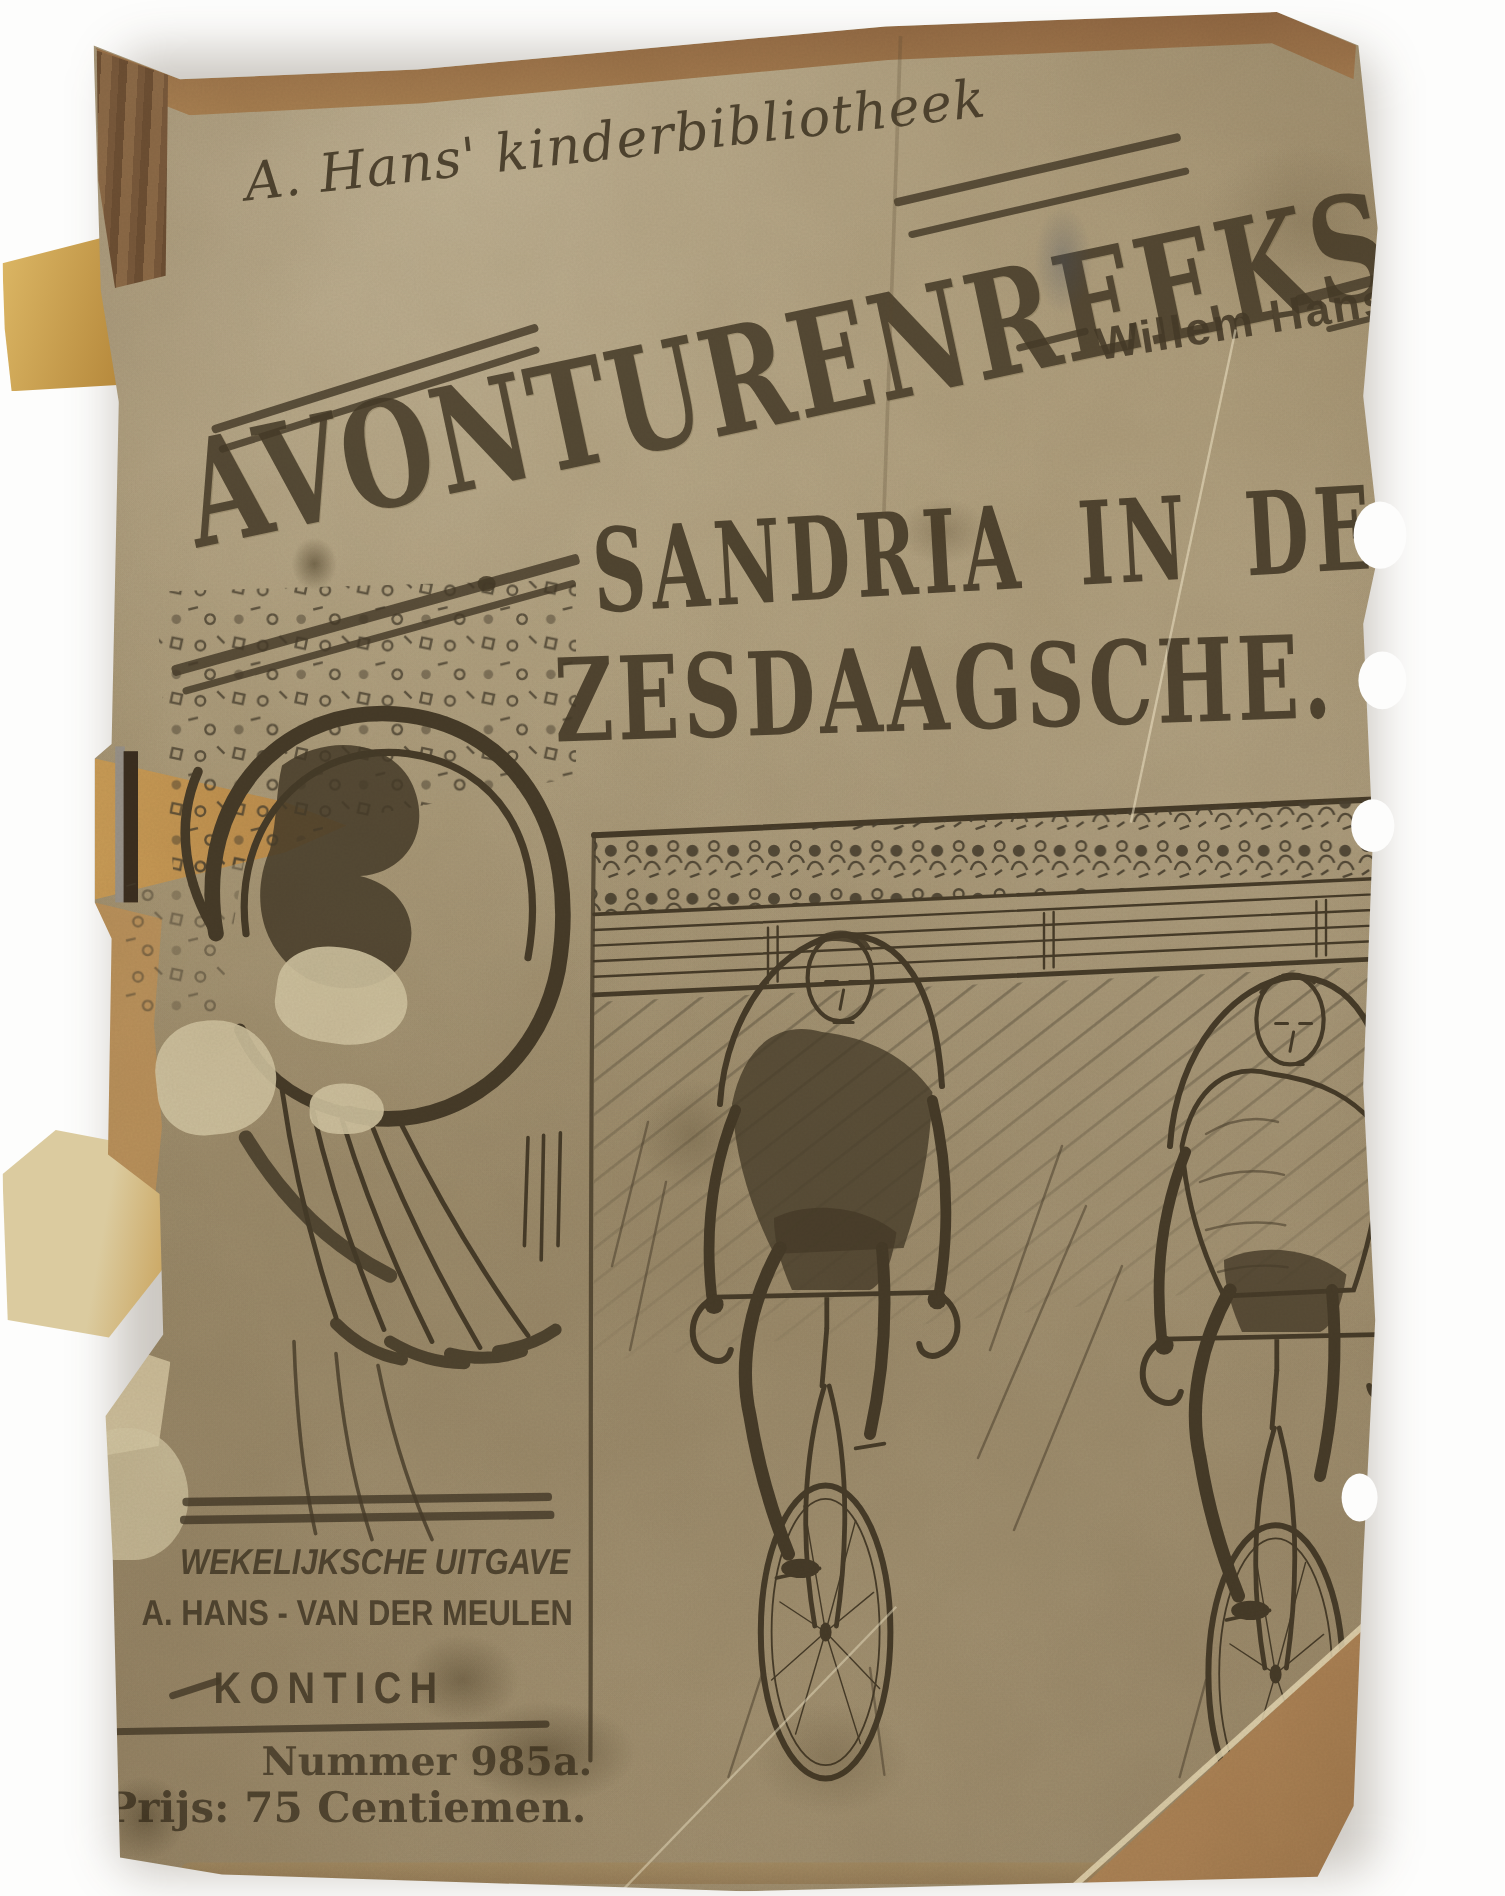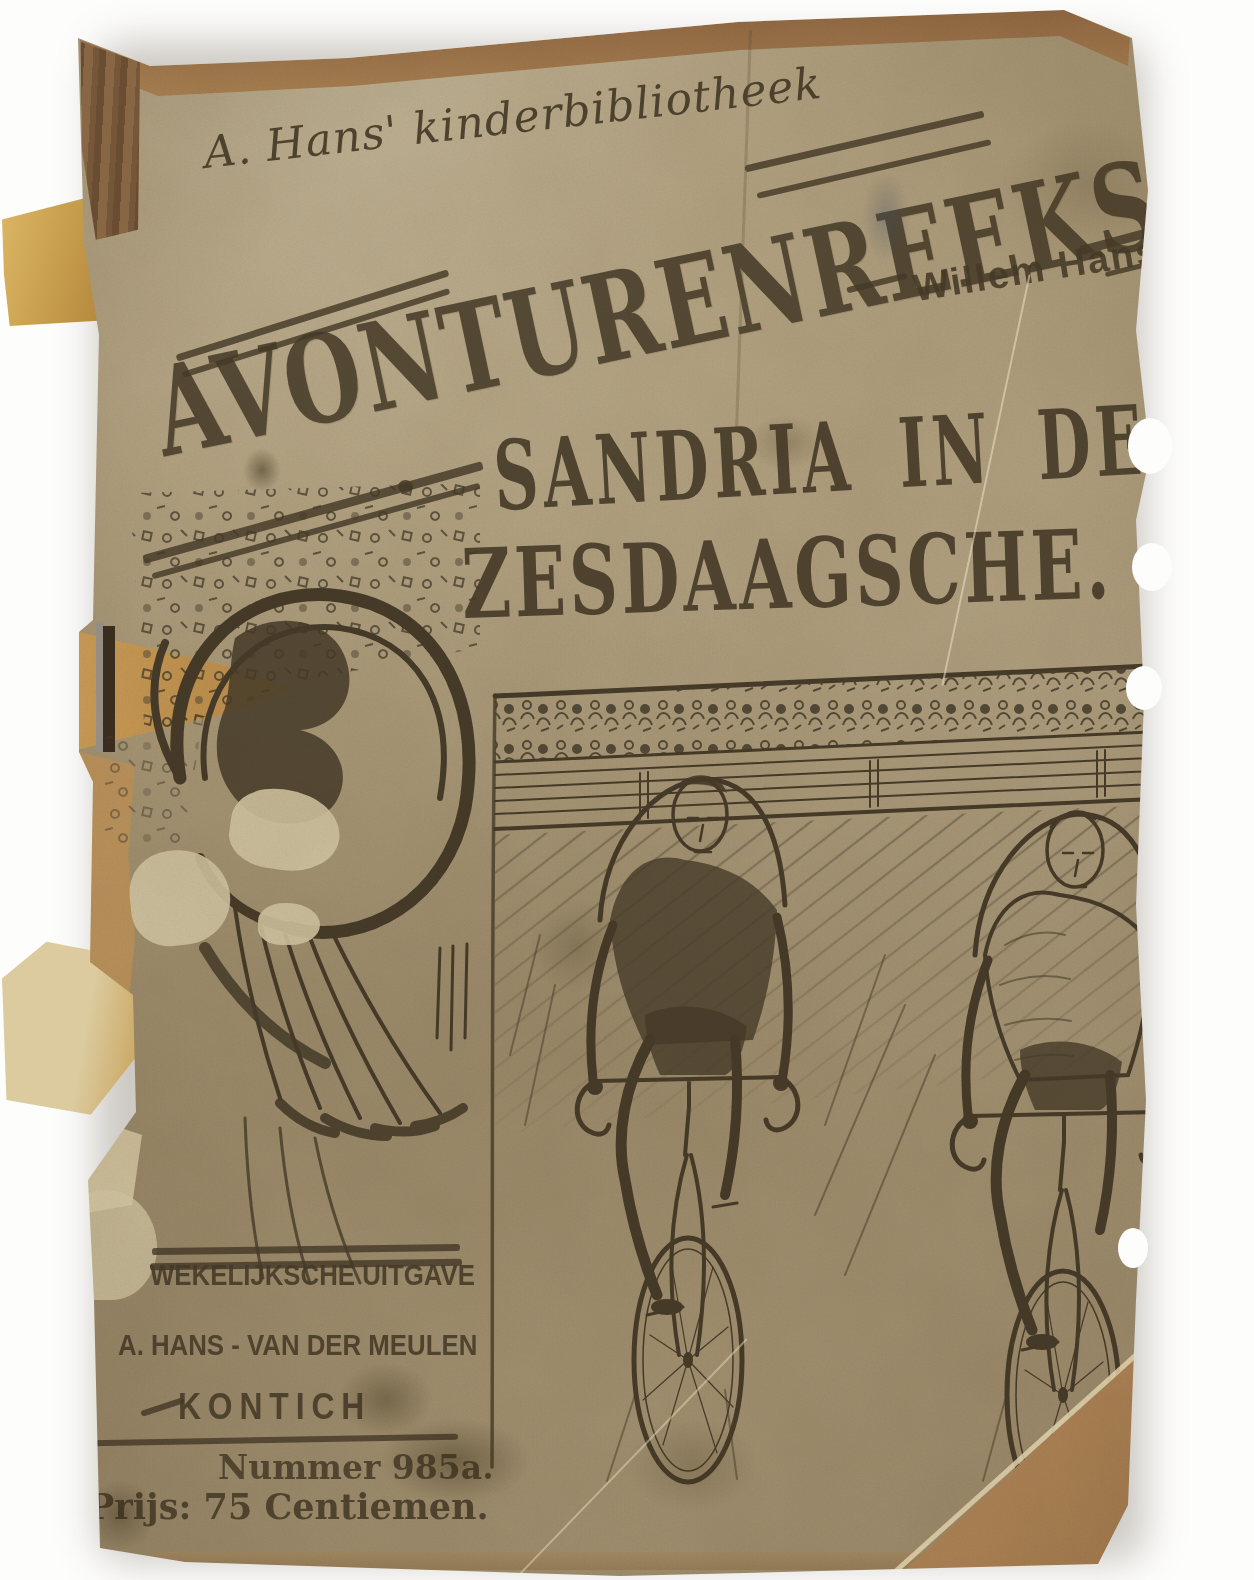--- a/index.html
+++ b/index.html
@@ -72,21 +72,21 @@
   .series-title .sq{display:inline-block;transform:scaleX(.72);transform-origin:0 50%;
     letter-spacing:3px;}
   .author{left:912px;top:248px;font-family:"Liberation Sans",sans-serif;font-weight:bold;
     font-size:38px;transform:rotate(-9deg);letter-spacing:2px;opacity:.88;}
   .title1{left:494px;top:420px;transform:rotate(-3.2deg);transform-origin:0 50%;opacity:.9;}
   .title1 .sq{display:inline-block;transform:scaleX(.64);transform-origin:0 50%;
     font:bold 96px "DejaVu Serif",serif;letter-spacing:7px;word-spacing:30px;}
   .title2{left:462px;top:528px;transform:rotate(-1.8deg);transform-origin:0 50%;opacity:.9;}
   .title2 .sq{display:inline-block;transform:scaleX(.70);transform-origin:0 50%;
     font:bold 96px "DejaVu Serif",serif;letter-spacing:5px;}
-  .imprint1{left:150px;top:1258px;}
+  .imprint1{left:150px;top:1286px;font-style:italic;}
   .imprint2{left:118px;top:1328px;}
   .imprint3{left:178px;top:1386px;letter-spacing:8px;}
   .cond .sq{display:inline-block;transform:scaleX(.86);transform-origin:0 50%;
     font-family:"Liberation Sans",sans-serif;font-weight:bold;font-size:30px;opacity:.88;}
   .imprint3 .sq{font-size:37px;}
   .numline{left:218px;top:1448px;font:bold 33px "DejaVu Serif",serif;opacity:.85;
     filter:blur(.4px);}
   .priceline{left:88px;top:1486px;font:bold 35px "DejaVu Serif",serif;opacity:.88;}
 
   .rule{background:var(--ink);z-index:28;opacity:.82;border-radius:3px;height:7px;}

